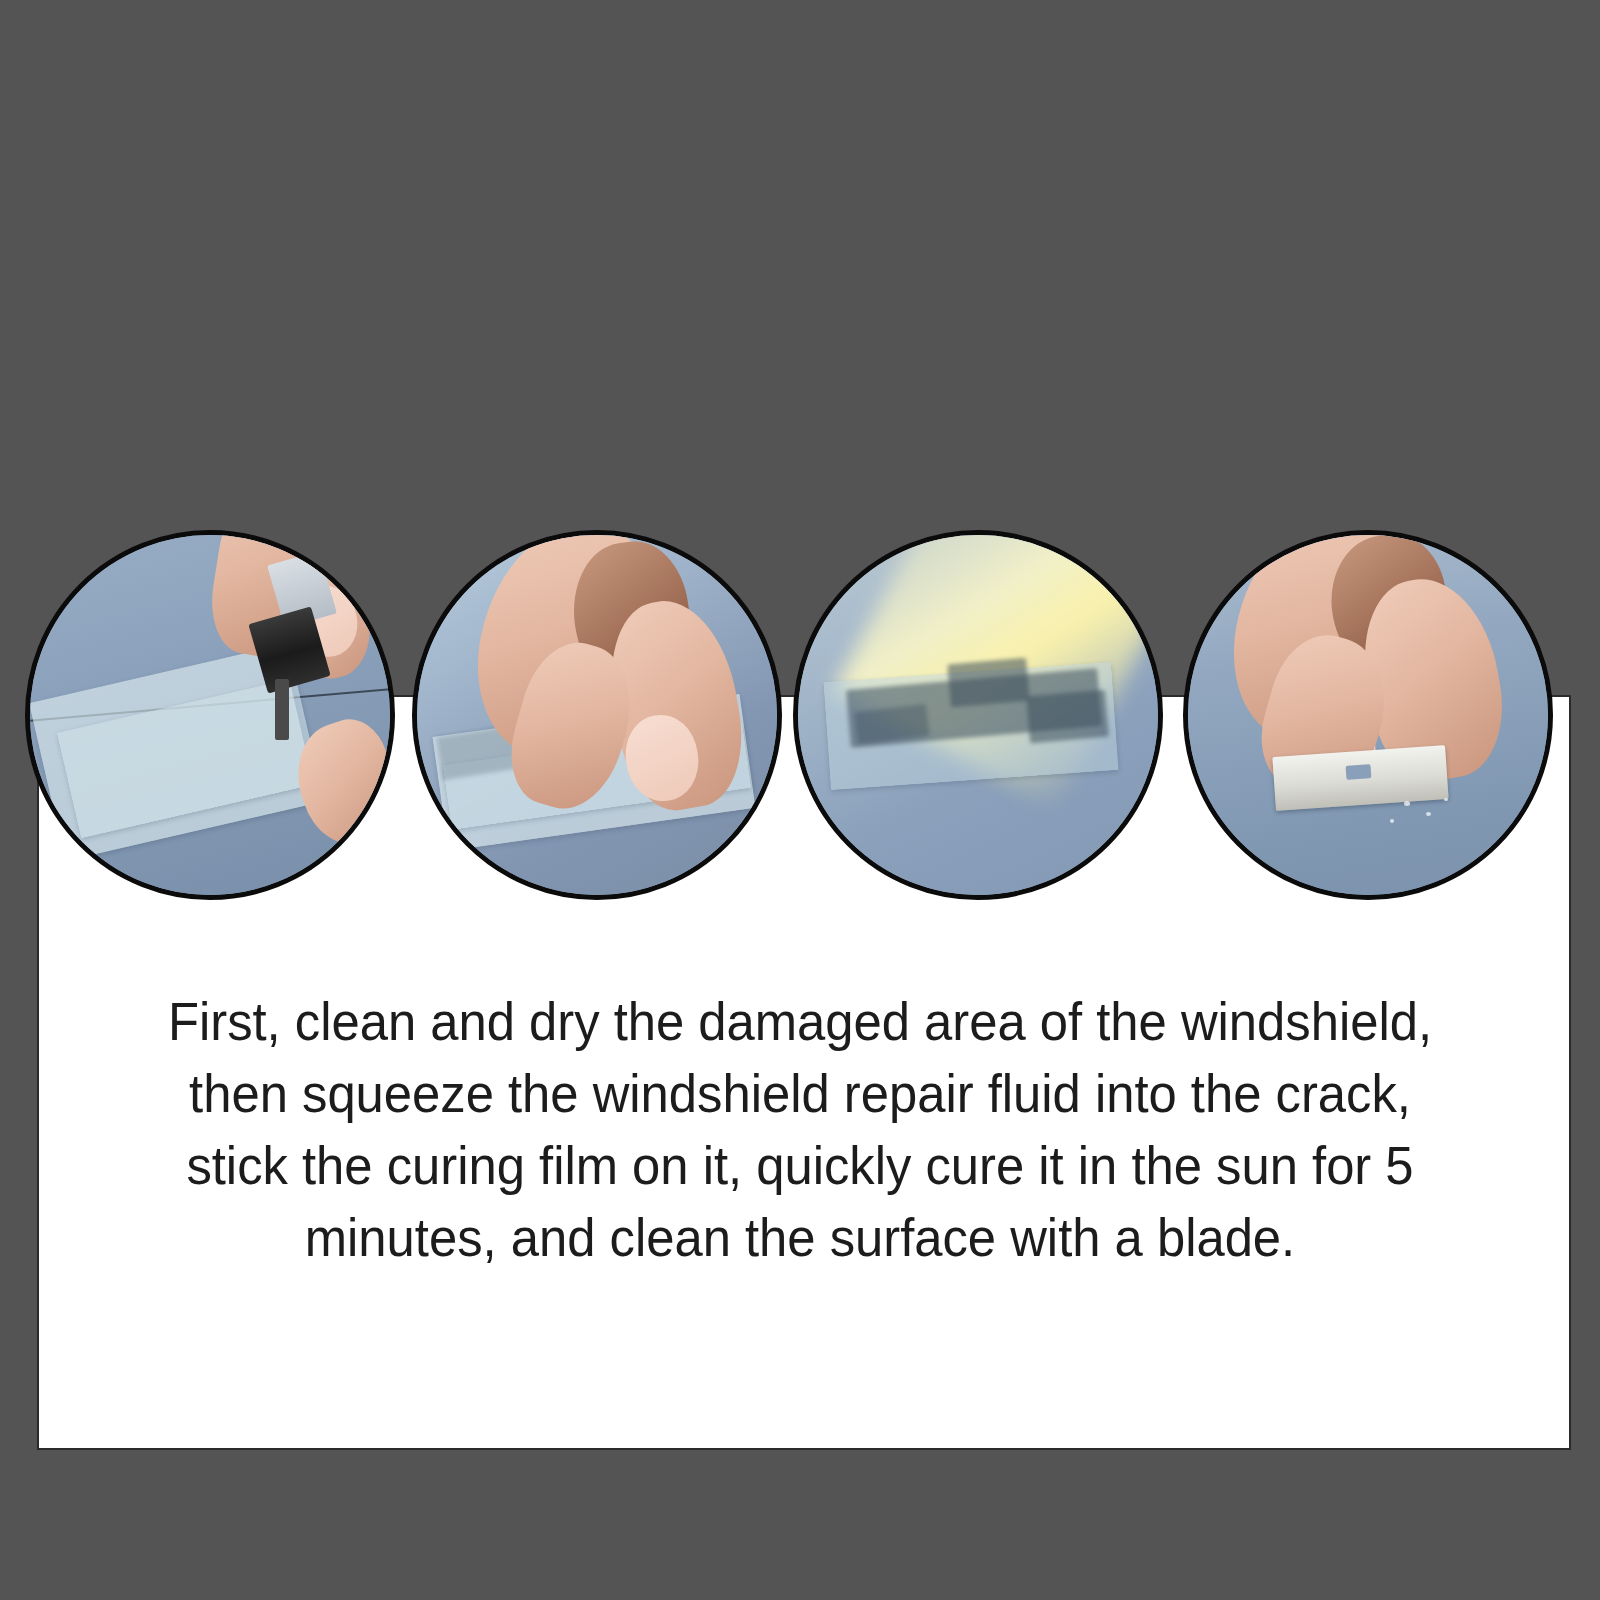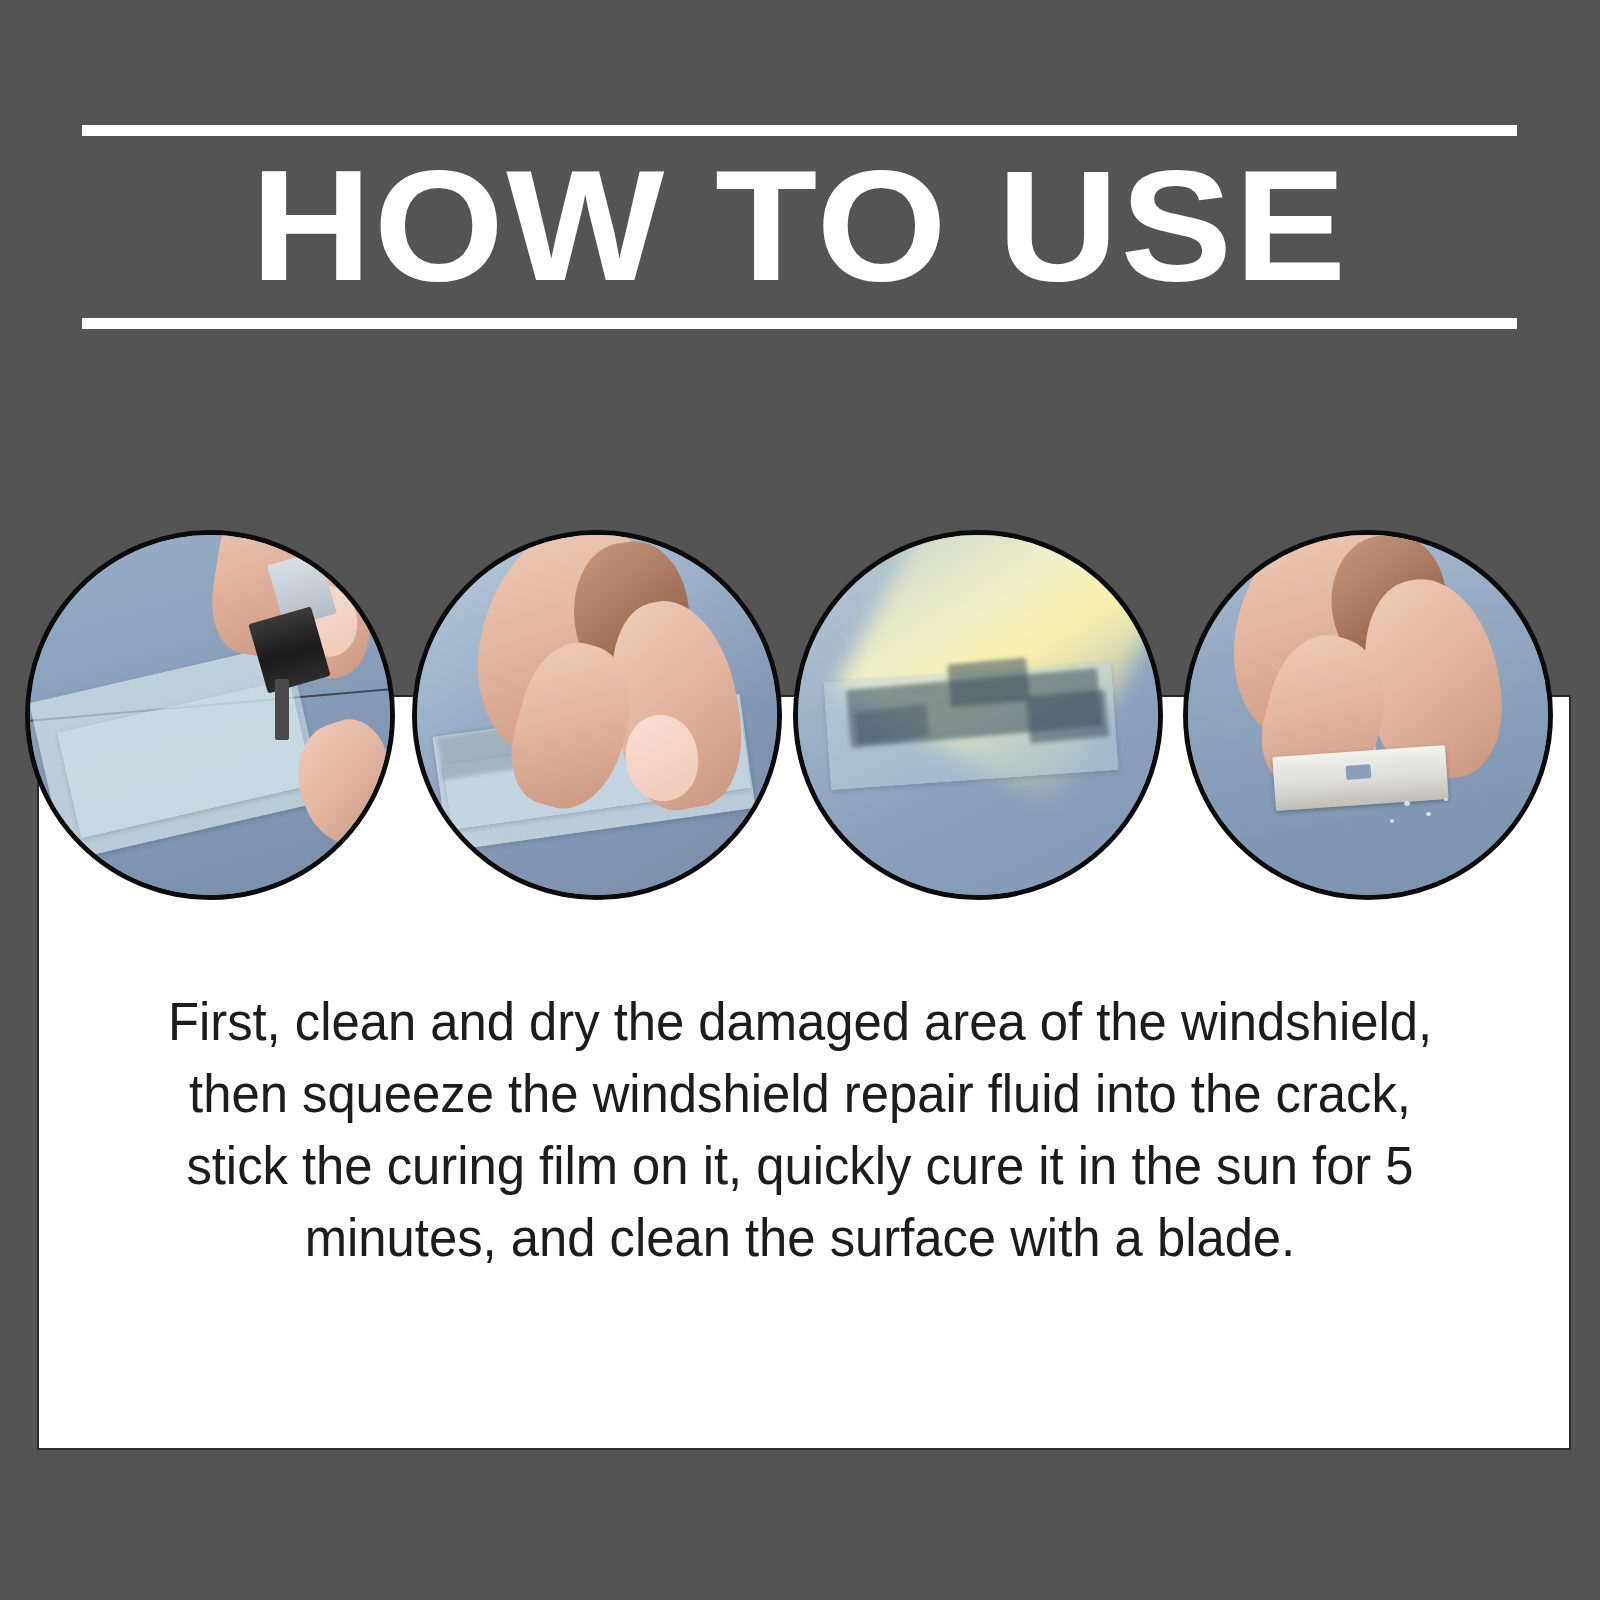--- a/index.html
+++ b/index.html
@@ -170,25 +170,20 @@
     line-height:72px;
     transform:scaleX(0.94);
     transform-origin:center top;
   }
 </style>
 </head>
 <body>
 
 <div id="page">
 
-  <div class="header">
-    <div class="rule"></div>
-    <div class="title">HOW TO USE</div>
-    <div class="rule"></div>
-  </div>
 
   <div class="panel"></div>
 
   <div class="circle-row">
 
     <div class="circle c1">
       <div class="photo">
         <div class="glass-a"></div>
         <div class="crack" style="left:-6%;top:47%;width:112%;transform:rotate(-5deg);"></div>
         <div class="film" style="left:4%;top:38%;width:72%;height:45%;transform:rotate(-13deg);"></div>

